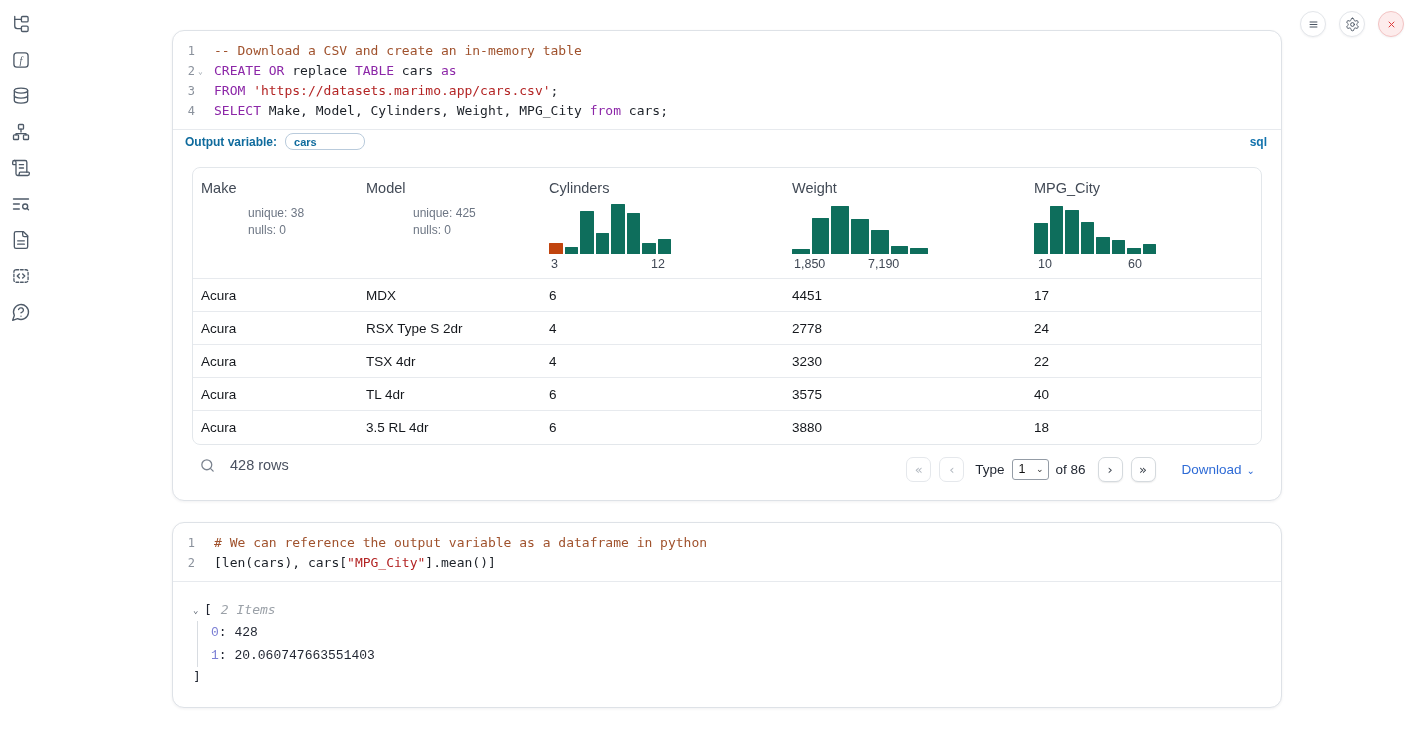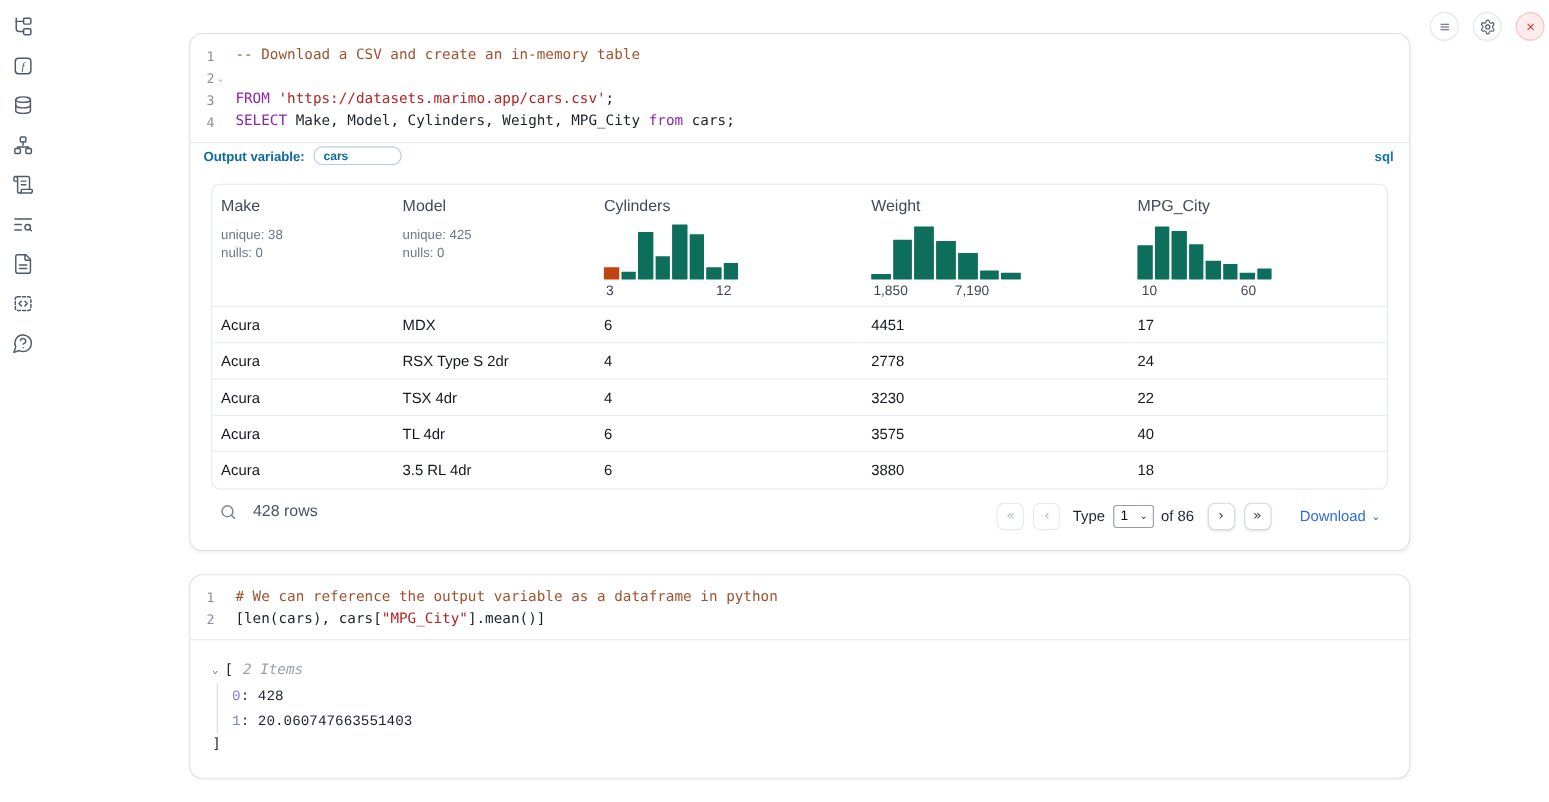--- a/index.html
+++ b/index.html
@@ -49,21 +49,21 @@
     padding:0 8px; font-family:"Liberation Sans", sans-serif; outline:none; }
   .lang-badge { margin-left:auto; font-size:12px; font-weight:bold; color:#1273ad; }
 
   
   .output-area { padding:14px 19px 12px; }
   .table-box { border:1px solid #e3e7eb; border-radius:8px; overflow:hidden; }
   table { width:100%; border-collapse:collapse; table-layout:fixed; }
   col.c0{width:165px} col.c1{width:183px} col.c2{width:243px} col.c3{width:242px} col.c4{width:auto}
   th { text-align:left; vertical-align:top; padding:12px 8px 6px; font-weight:normal; cursor:pointer; }
   .col-name { font-size:14.5px; color:#424a56; }
-  .col-stats { margin-top:9px; font-size:12px; color:#6d7684; line-height:17px; }
+  .col-stats { margin-top:9px; font-size:12px; color:#6d7684; line-height:17px;margin-left:47px; }
   td { padding:7px 8px; font-size:13.5px; color:#15181d; border-top:1px solid #e7eaee; height:33px; }
 
   
   .hist { margin-top:8px; }
   .hist-bars { display:flex; align-items:flex-end; gap:2px; height:50px; }
   .hist-bar { flex:1; border-radius:0.5px; }
   .hist-labels { position:relative; height:16px; margin-top:2px;
     font-size:12.5px; color:#3f4754; }
   .hist-labels span { position:absolute; top:1px; }
   .hist-2 .hist-bars { width:122px; }
@@ -198,21 +198,21 @@
         <path d="M8 8l8 8M16 8l-8 8"></path>
       </svg>
     </button>
   </div>
 
 <main class="main">
 
   <section class="cell sql">
     <div class="code-area">
         <div class="code-line"><span class="ln">1</span><span class="fold"></span><span class="code-text"><span class="tok-comment">-- Download a CSV and create an in-memory table</span></span></div>
-        <div class="code-line"><span class="ln">2</span><span class="fold">⌄</span></div>
+        <div class="code-line"><span class="ln">2</span><span class="fold">⌄</span><span class="code-text"><span class="tok-keyword">CREATE</span><span class="tok-plain"> </span><span class="tok-keyword">OR</span><span class="tok-plain"> replace </span><span class="tok-keyword">TABLE</span><span class="tok-plain"> cars </span><span class="tok-keyword">as</span></span></div>
         <div class="code-line"><span class="ln">3</span><span class="fold"></span><span class="code-text"><span class="tok-keyword">FROM</span><span class="tok-plain"> </span><span class="tok-string">'https://datasets.marimo.app/cars.csv'</span><span class="tok-plain">;</span></span></div>
         <div class="code-line"><span class="ln">4</span><span class="fold"></span><span class="code-text"><span class="tok-keyword">SELECT</span><span class="tok-plain"> Make, Model, Cylinders, Weight, MPG_City </span><span class="tok-keyword">from</span><span class="tok-plain"> cars;</span></span></div>
       </div>
     <div class="cell-bar">
       <span class="outvar-label">Output variable:</span>
       <input class="outvar-input" value="cars" style="">
       <span class="lang-badge">sql</span>
     </div>
 
     <div class="output-area">

